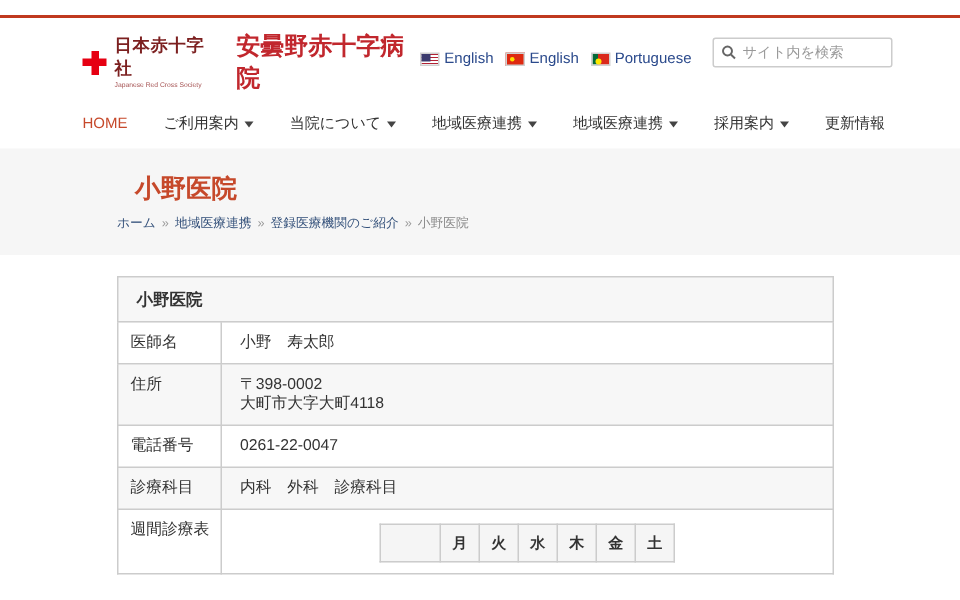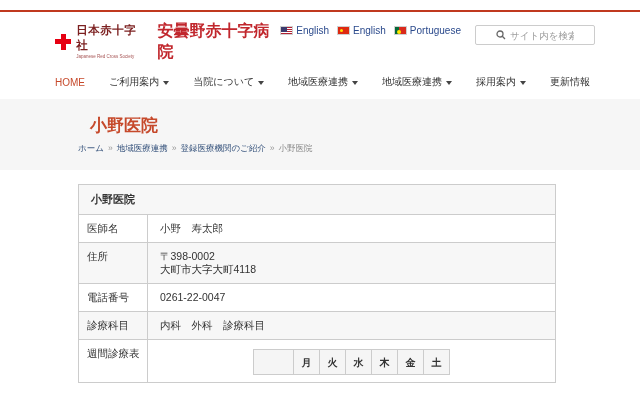--- a/index.html
+++ b/index.html
@@ -15,34 +15,34 @@
   .logo-row { display:flex; align-items:center; gap:6px; }
   .cross-icon { position:relative; width:16px; height:16px; margin-top:1px; }
   .cross-icon::before { content:""; position:absolute; left:5.5px; top:0; width:5px; height:16px; background:#e60012; }
   .cross-icon::after { content:""; position:absolute; left:0; top:5.5px; width:16px; height:5px; background:#e60012; }
   .org-col { display:flex; flex-direction:column; }
   .org-name { font-size:11.5px; font-weight:bold; color:#7c2020; letter-spacing:.5px; }
   .org-en { font-size:4.5px; color:#a65454; margin-top:1px; }
   .hospital-name { font-size:16px; font-weight:bold; color:#c1272d; margin-top:2px; margin-left:6px; }
   .logo-address { font-size:8px; color:#a35252; margin:6px 0 0 22px; letter-spacing:.5px; }
 
-  .header-right { display:flex; align-items:flex-start; gap:14px; margin-top:6px; }
+  .header-right { display:flex; align-items:flex-end; gap:14px; margin-top:6px; }
   .lang-links { display:flex; align-items:center; gap:8px; }
   .lang-item { display:flex; align-items:center; gap:3px; font-size:10px; color:#2b4a8c; cursor:pointer; }
   .flag { width:13px; height:9px; display:inline-block; position:relative; border:.5px solid #d0d0d0; }
   .flag-us { background:repeating-linear-gradient(180deg,#b22234 0 1px,#fff 1px 2px); }
   .flag-us::before { content:""; position:absolute; left:0; top:0; width:6px; height:5px; background:#3c3b6e; }
   .flag-cn { background:#de2910; }
   .flag-cn::before { content:""; position:absolute; left:1.5px; top:1.5px; width:3px; height:3px;
     background:#ffde00; border-radius:50%; }
   .flag-pt { background:linear-gradient(90deg,#046a38 0 35%,#da291c 35% 100%); }
   .flag-pt::before { content:""; position:absolute; left:2.5px; top:2.5px; width:4px; height:4px;
     background:#ffe900; border-radius:50%; }
   .search-box { display:flex; align-items:center; width:120px; height:20px;
-    border:1px solid #ccc; border-radius:2px; background:#fff; padding:0 20px; }
+    border:1px solid #ccc; border-radius:2px; background:#fff; padding:0 5px; }
   .search-box svg { flex:none; }
   .search-input { border:none; outline:none; width:100%; font-size:9.5px; color:#333;
     margin-left:4px; font-family:"Liberation Sans",sans-serif; background:transparent; }
   .search-input::placeholder { color:#999; }
 
   
   .nav { display:flex; justify-content:space-between; align-items:center;
     padding:8px 50px 10px 55px; }
   .nav-item { display:flex; align-items:center; gap:4px; font-size:10px; color:#333; cursor:pointer; }
   .nav-item.active { color:#c6492b; }

